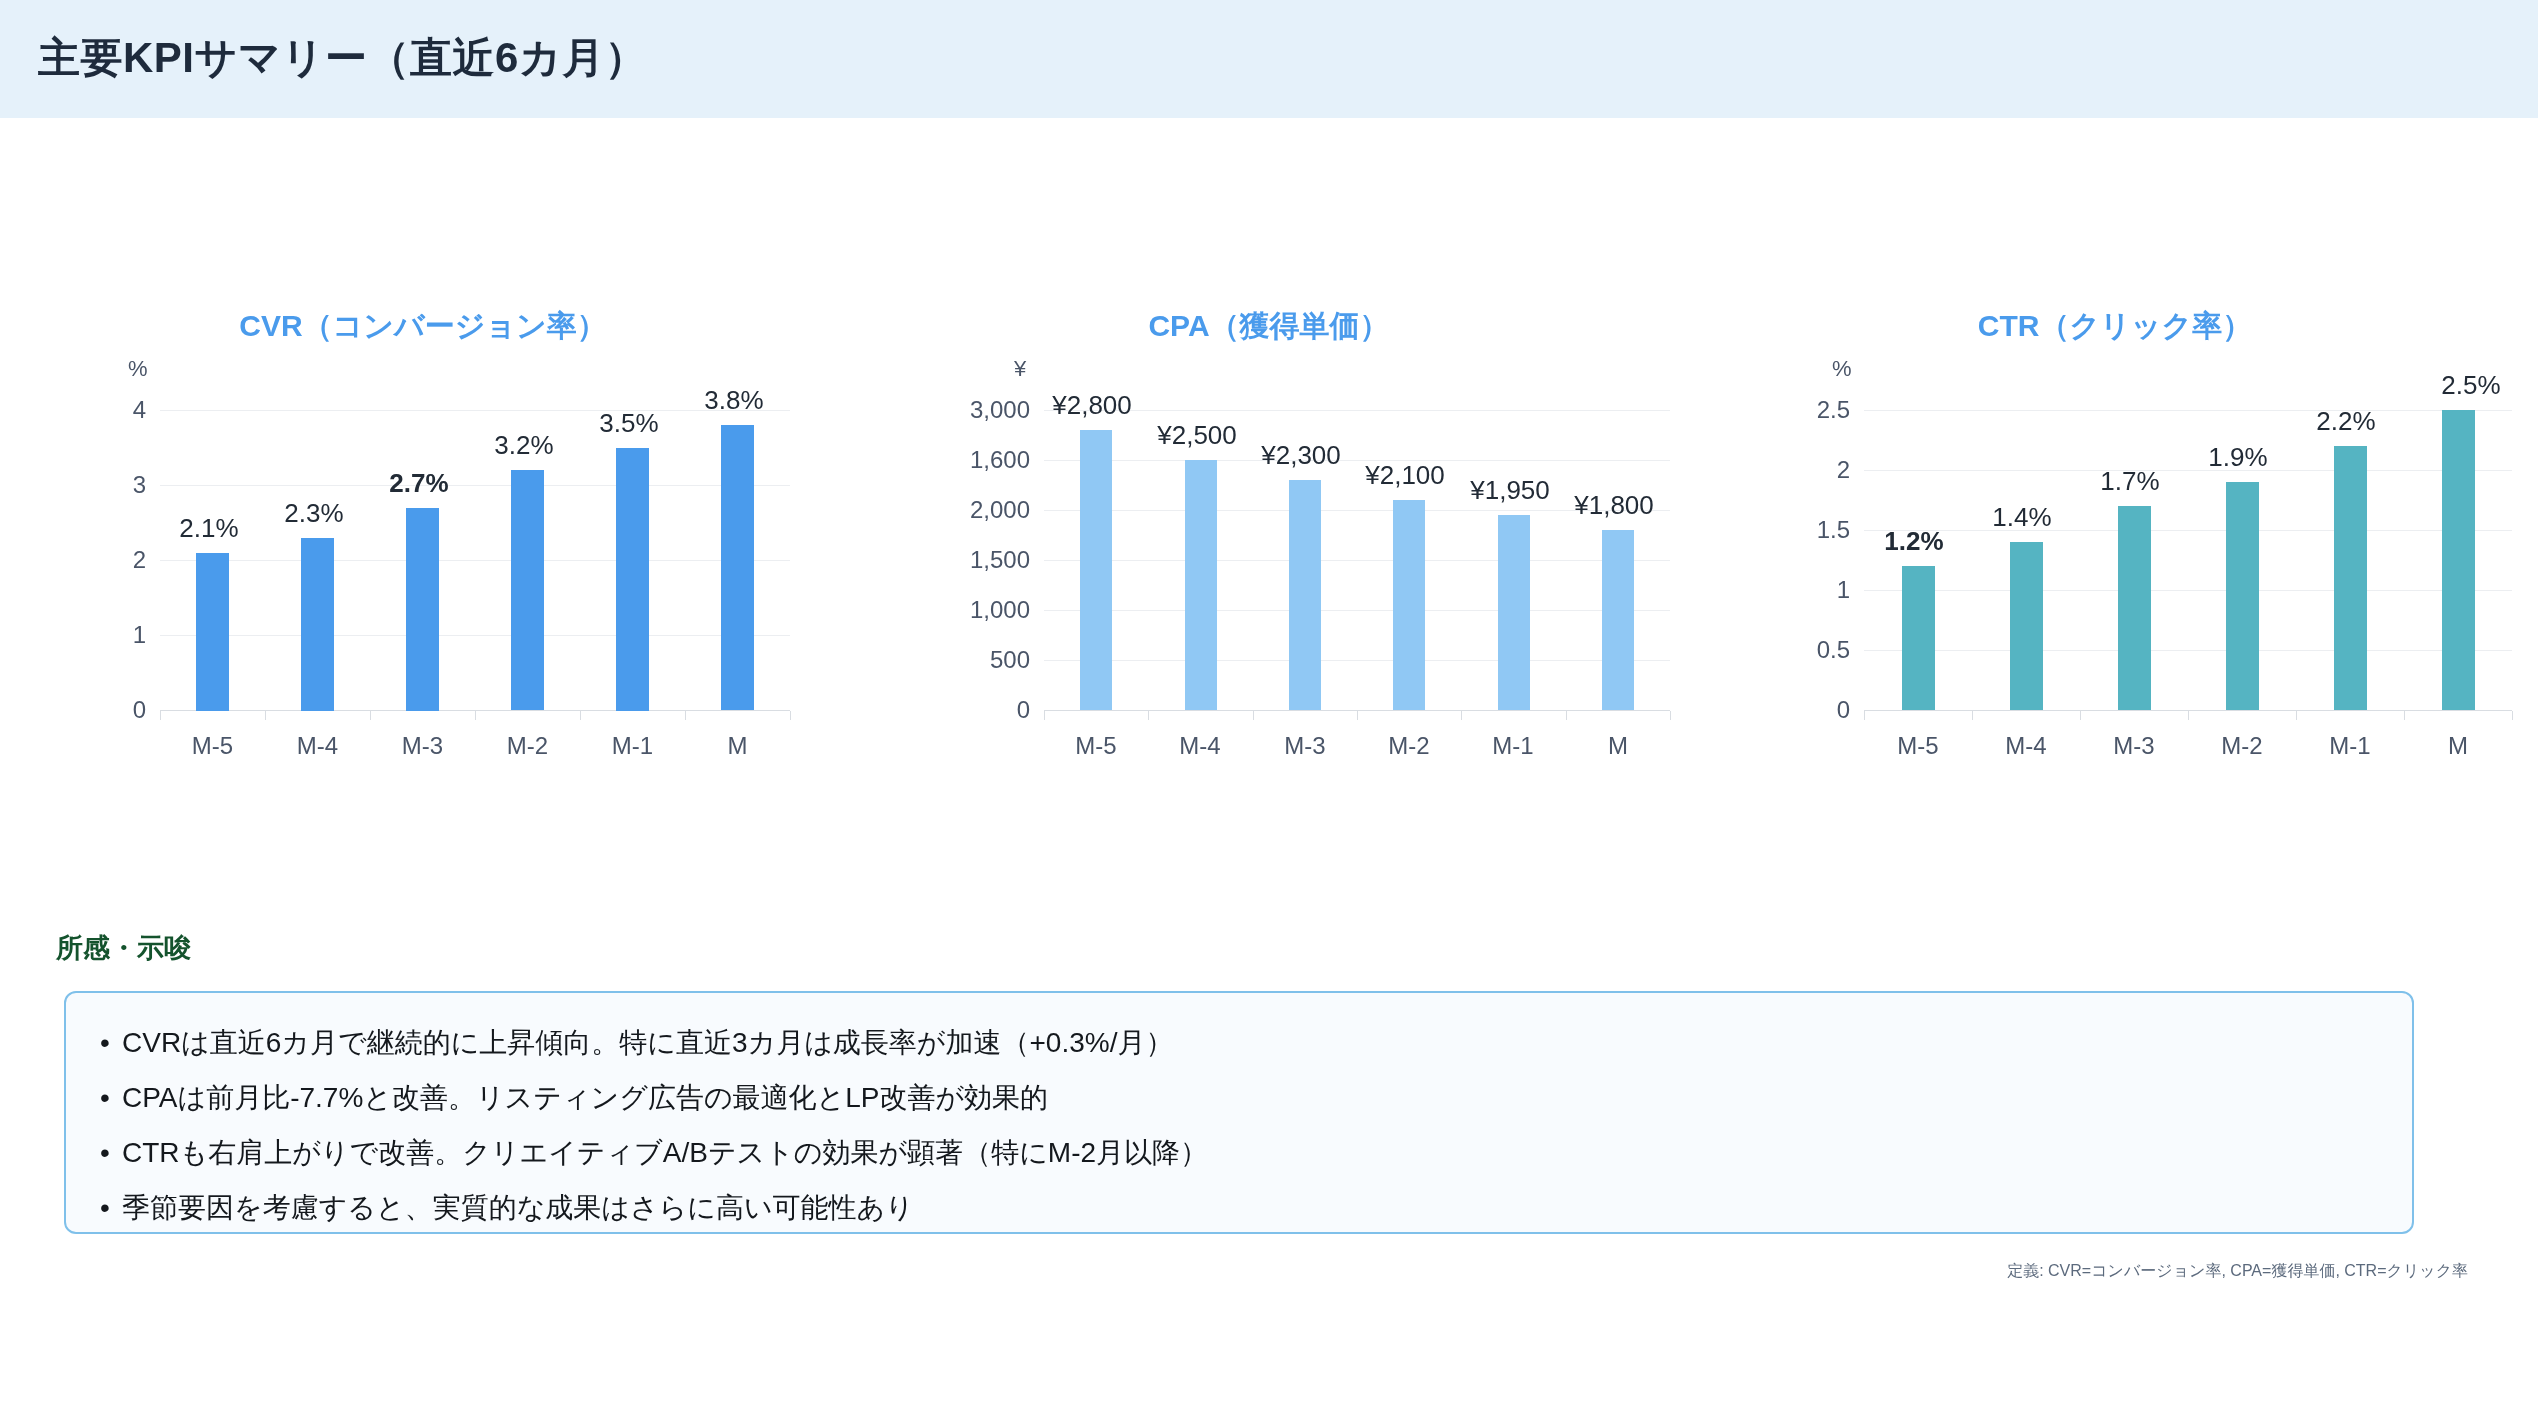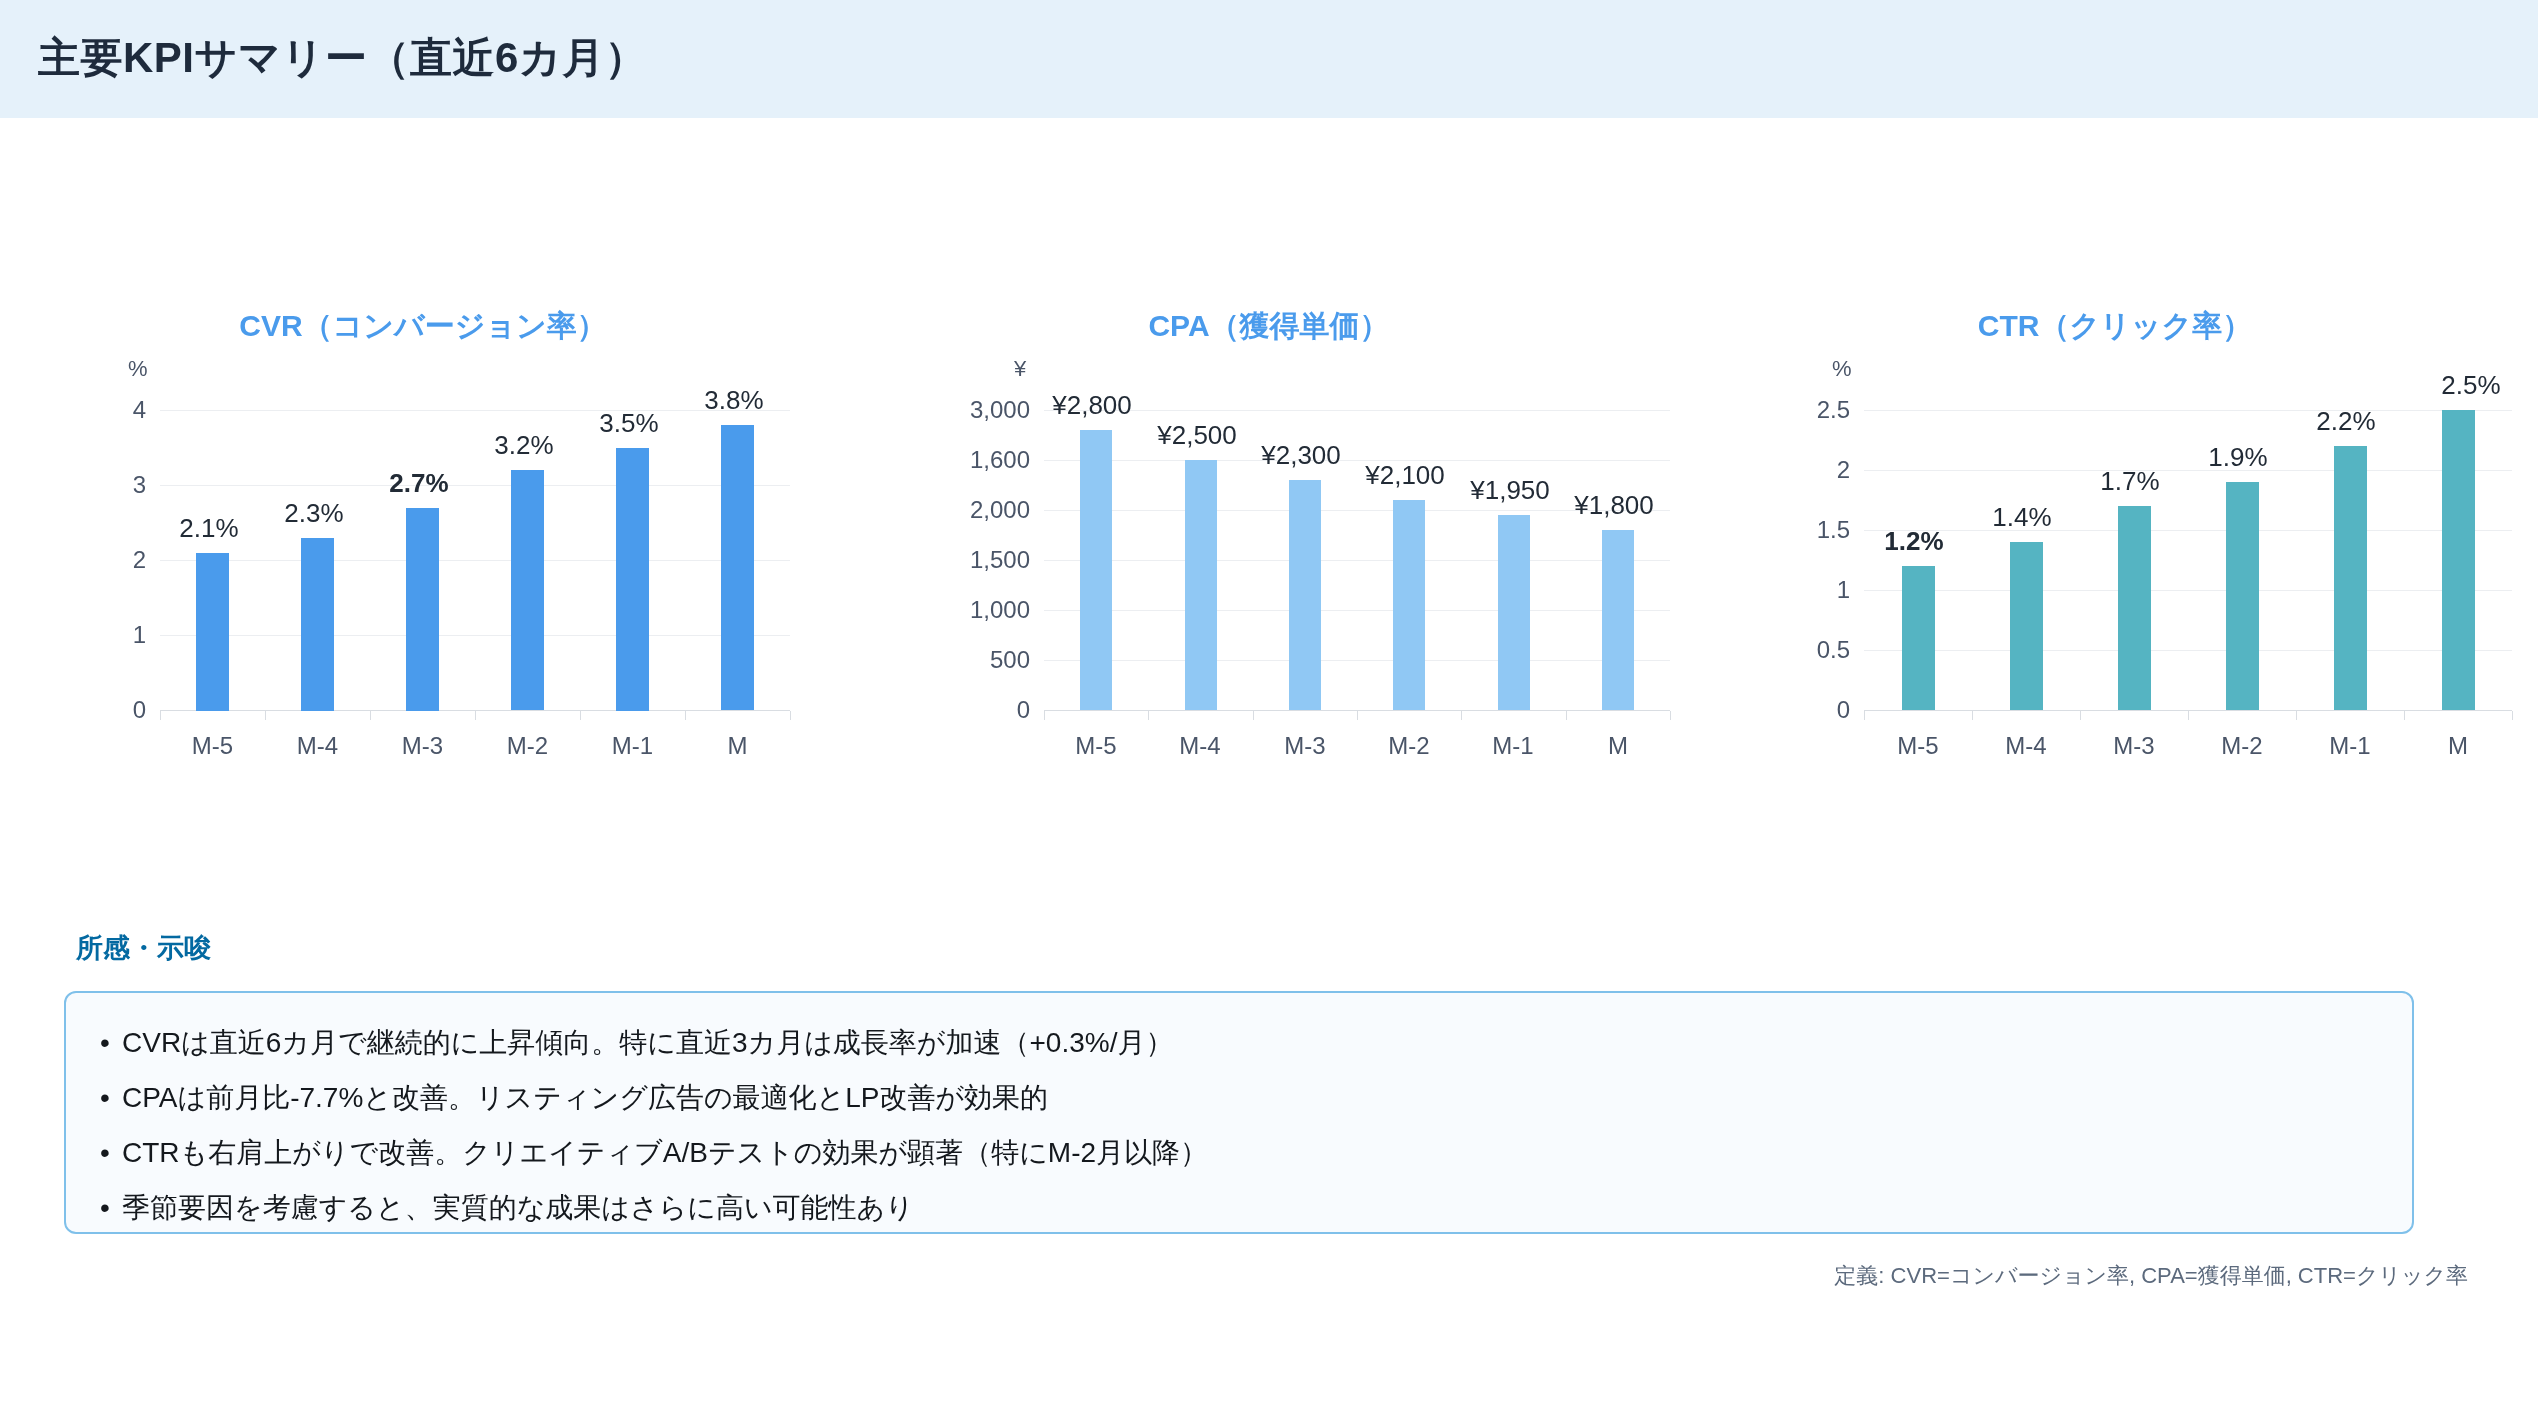--- a/index.html
+++ b/index.html
@@ -112,25 +112,25 @@
     font-size: 26px;
     color: #222b36;
     text-align: center;
     white-space: nowrap;
     transform: translateX(-50%);
   }
 
   
   .insight-heading {
     position: absolute;
-    left: 76px;
+    left: 56px;
     top: 930px;
     font-size: 27px;
     font-weight: bold;
-    color: #0369a1;
+    color: #14532d;
     white-space: nowrap;
   }
   .insight-box {
     position: absolute;
     left: 64px;
     top: 991px;
     width: 2350px;
     height: 243px;
     box-sizing: border-box;
     border: 2px solid #7fc0ea;
@@ -152,21 +152,21 @@
   }
 
   
   .footer {
     position: absolute;
     right: 70px;
     top: 1260px;
     text-align: right;
   }
   .footer-line {
-    font-size: 22px;
+    font-size: 16px;
     color: #5c6a7d;
     line-height: 1.42;
     white-space: nowrap;
   }
 </style>
 </head>
 <body>
 
 <div class="header-band"></div>
 <div class="header-title">主要KPIサマリー（直近6カ月）</div>

